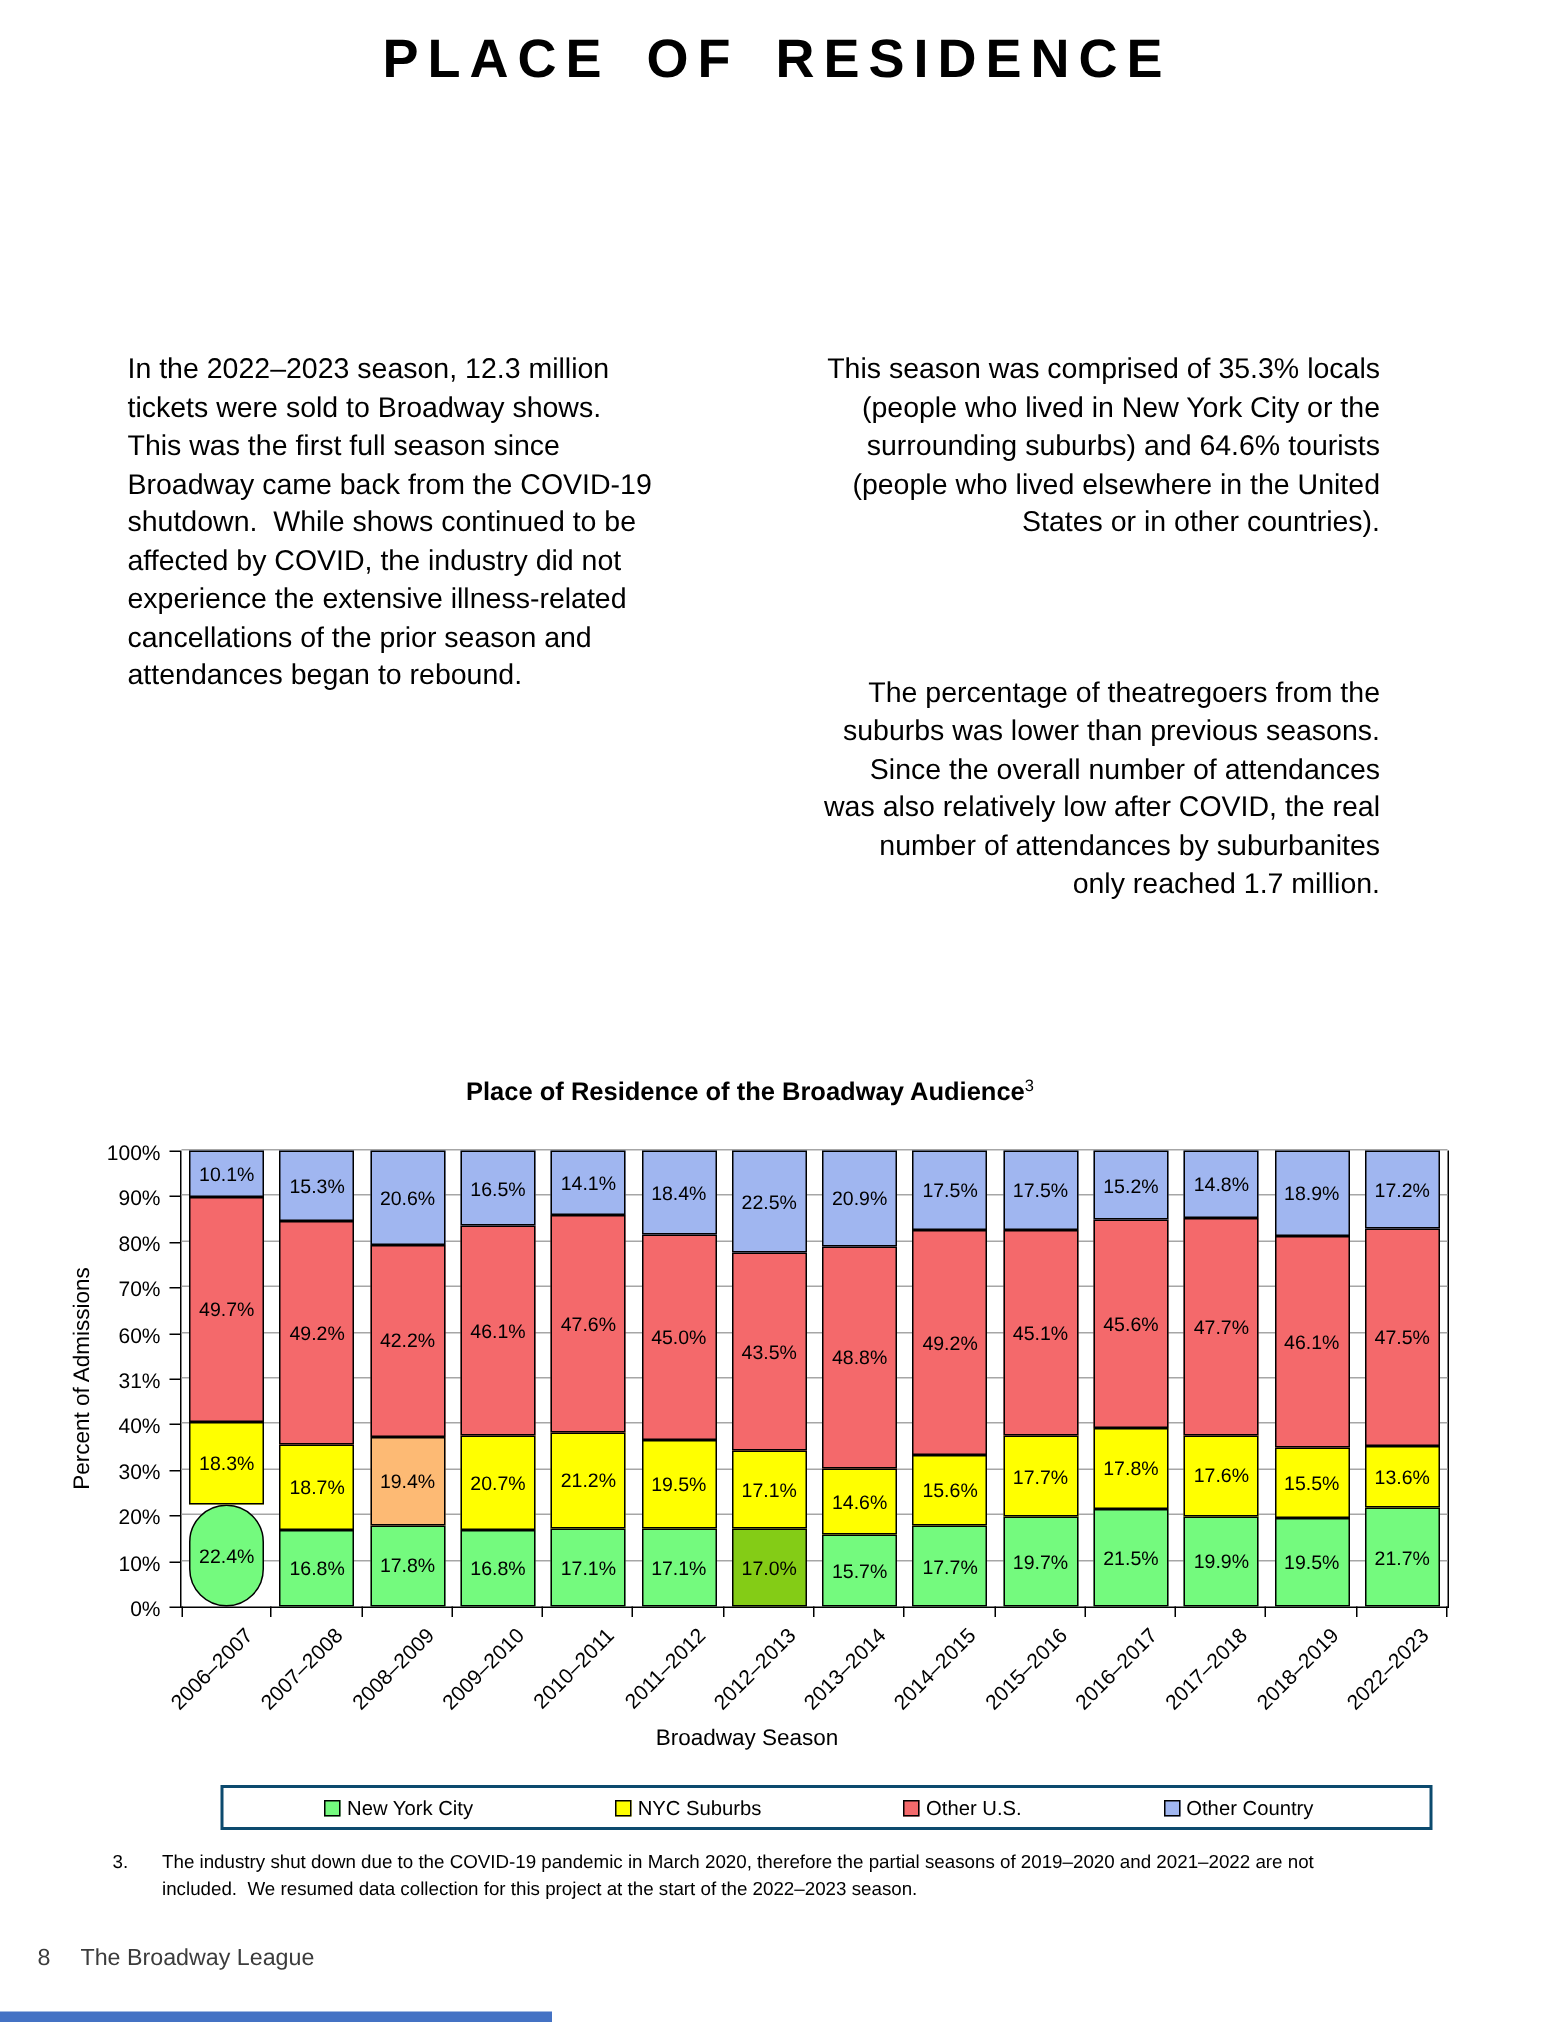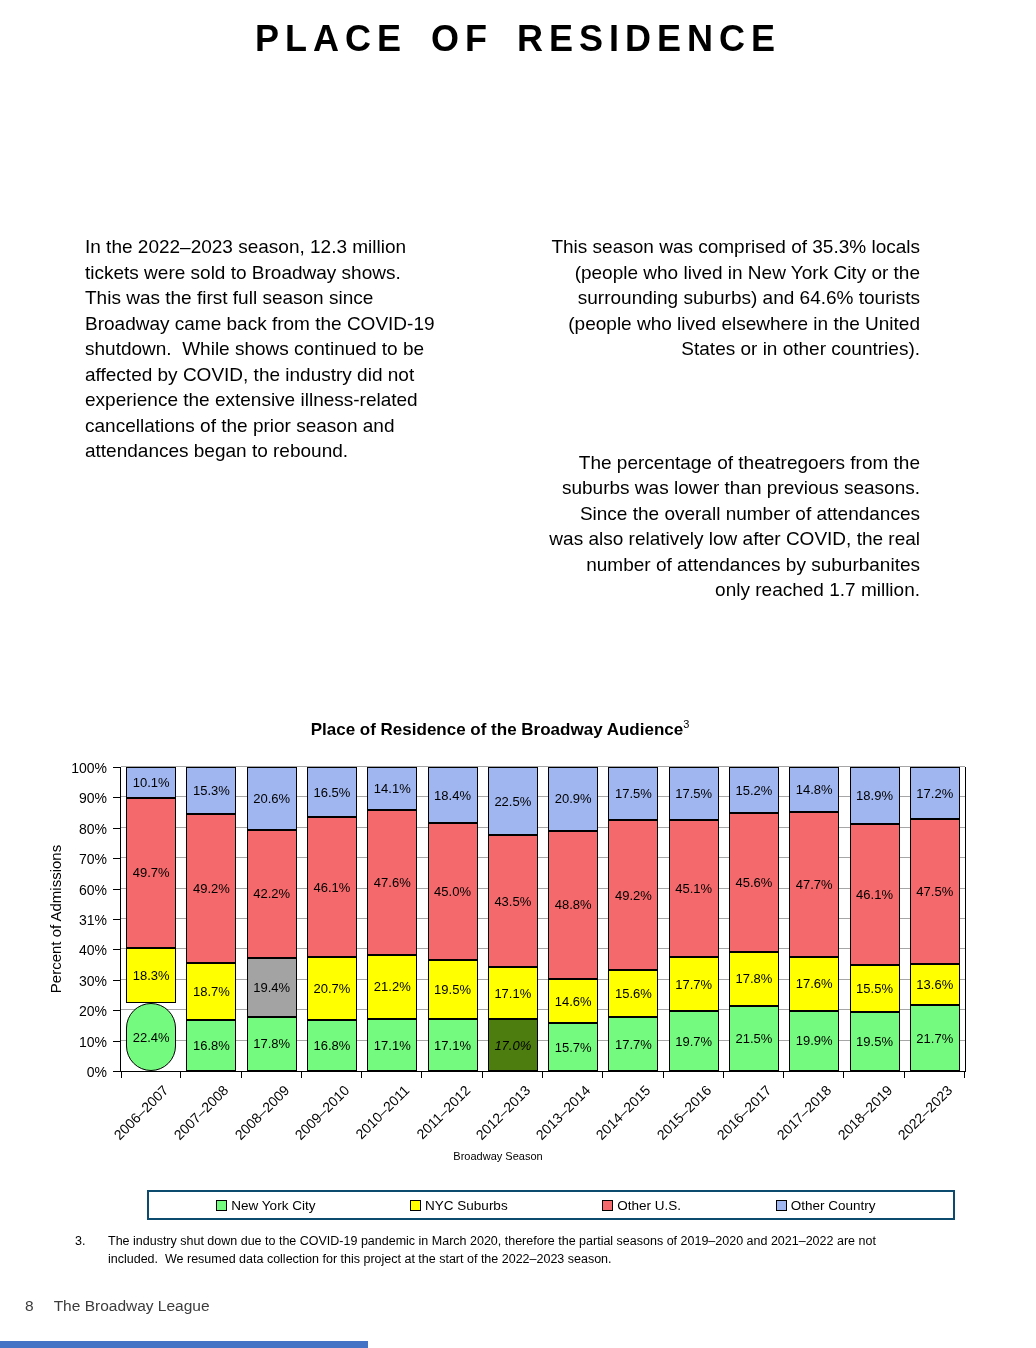--- a/index.html
+++ b/index.html
@@ -35,21 +35,21 @@
   .y-tick-label { position:absolute; right:13px; font-size:14px; line-height:16px; }
   .y-tick { position:absolute; right:0; width:7px; height:1px; background:#000; }
   .x-tick { position:absolute; top:100%; width:1px; height:7px; background:#000; }
 
   .y-axis-title { position:absolute; left:55px; top:207px; transform:translate(-50%,-50%) rotate(-90deg);
                   font-size:15px; white-space:nowrap; }
 
   #x-labels { position:absolute; left:120px; top:362px; width:846px; height:85px; font-size:14px; }
   .x-label { position:absolute; top:8px; white-space:nowrap; transform-origin:100% 0; transform:rotate(-45deg); }
 
-  .x-axis-title { position:absolute; top:438px; left:118px; width:760px; text-align:center; font-size:11px; }
+  .x-axis-title { position:absolute; top:438px; left:118px; width:760px; text-align:center; font-size:15px; }
 
   .legend { position:absolute; left:147px; top:478px; width:808px; height:30px; border:2px solid #0c4a6e;
             display:flex; align-items:center; justify-content:space-around; padding:0 30px 0 20px; font-size:13.5px; }
   .legend-item { display:flex; align-items:center; }
   .swatch { width:11px; height:11px; border:1px solid #000; margin-right:4px; flex:0 0 auto; }
 
   .footnote { position:absolute; left:75px; top:1233px; width:845px; font-size:12.5px; line-height:17.5px; display:flex; }
   .footnote-marker { width:33px; flex:0 0 auto; }
   .footnote-text { flex:1; white-space:pre-wrap; }
 
@@ -145,21 +145,21 @@
               <div class="seg" style="height: 15.3%; background: rgb(160, 182, 240);">
                 <span>15.3%</span>
               </div>
             </div>
           </div>
           <div class="slot">
             <div class="bar">
               <div class="seg" style="height: 17.8%; background: rgb(116, 250, 126);">
                 <span>17.8%</span>
               </div>
-              <div class="seg" style="height: 19.4%; background: #a3a3a3;">
+              <div class="seg" style="height: 19.4%; background: #fdba74;">
                 <span>19.4%</span>
               </div>
               <div class="seg" style="height: 42.2%; background: rgb(244, 105, 107);">
                 <span>42.2%</span>
               </div>
               <div class="seg" style="height: 20.6%; background: rgb(160, 182, 240);">
                 <span>20.6%</span>
               </div>
             </div>
           </div>
@@ -206,21 +206,21 @@
               <div class="seg" style="height: 45%; background: rgb(244, 105, 107); text-align: center;">
                 <span>45.0%</span>
               </div>
               <div class="seg" style="height: 18.4%; background: rgb(160, 182, 240);">
                 <span>18.4%</span>
               </div>
             </div>
           </div>
           <div class="slot">
             <div class="bar">
-              <div class="seg" style="height: 16.983%; background: #4d7c0f; font-style: italic;">
+              <div class="seg" style="height: 16.983%; background: #84cc16;">
                 <span>17.0%</span>
               </div>
               <div class="seg" style="height: 17.0829%; background: rgb(255, 255, 0);">
                 <span>17.1%</span>
               </div>
               <div class="seg" style="height: 43.4565%; background: rgb(244, 105, 107);">
                 <span>43.5%</span>
               </div>
               <div class="seg" style="height: 22.4775%; background: rgb(160, 182, 240);">
                 <span>22.5%</span>

